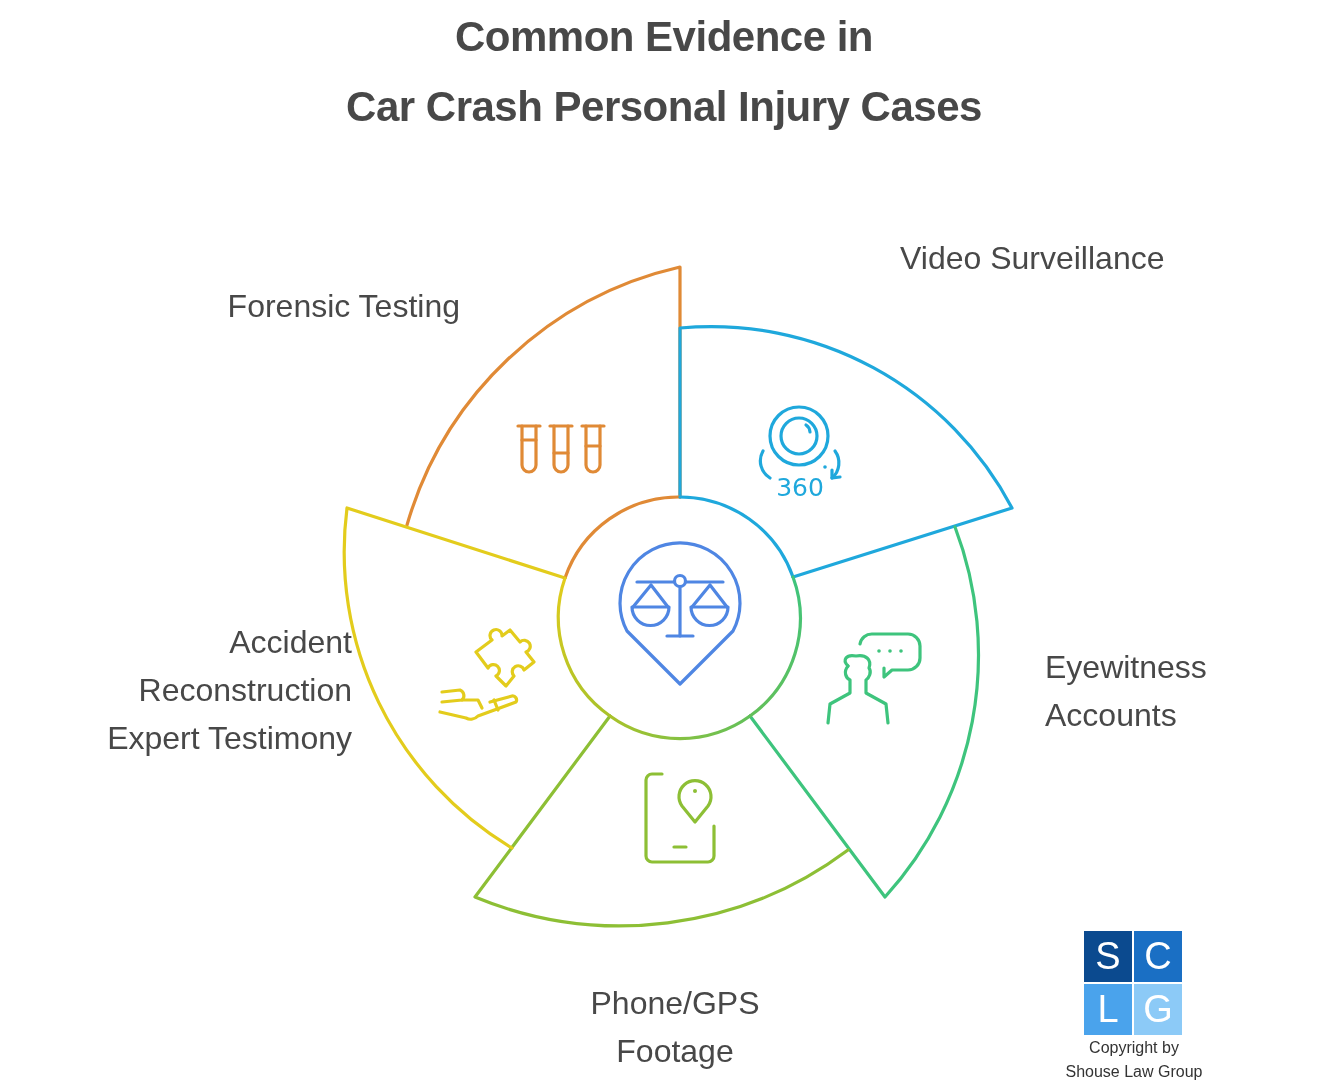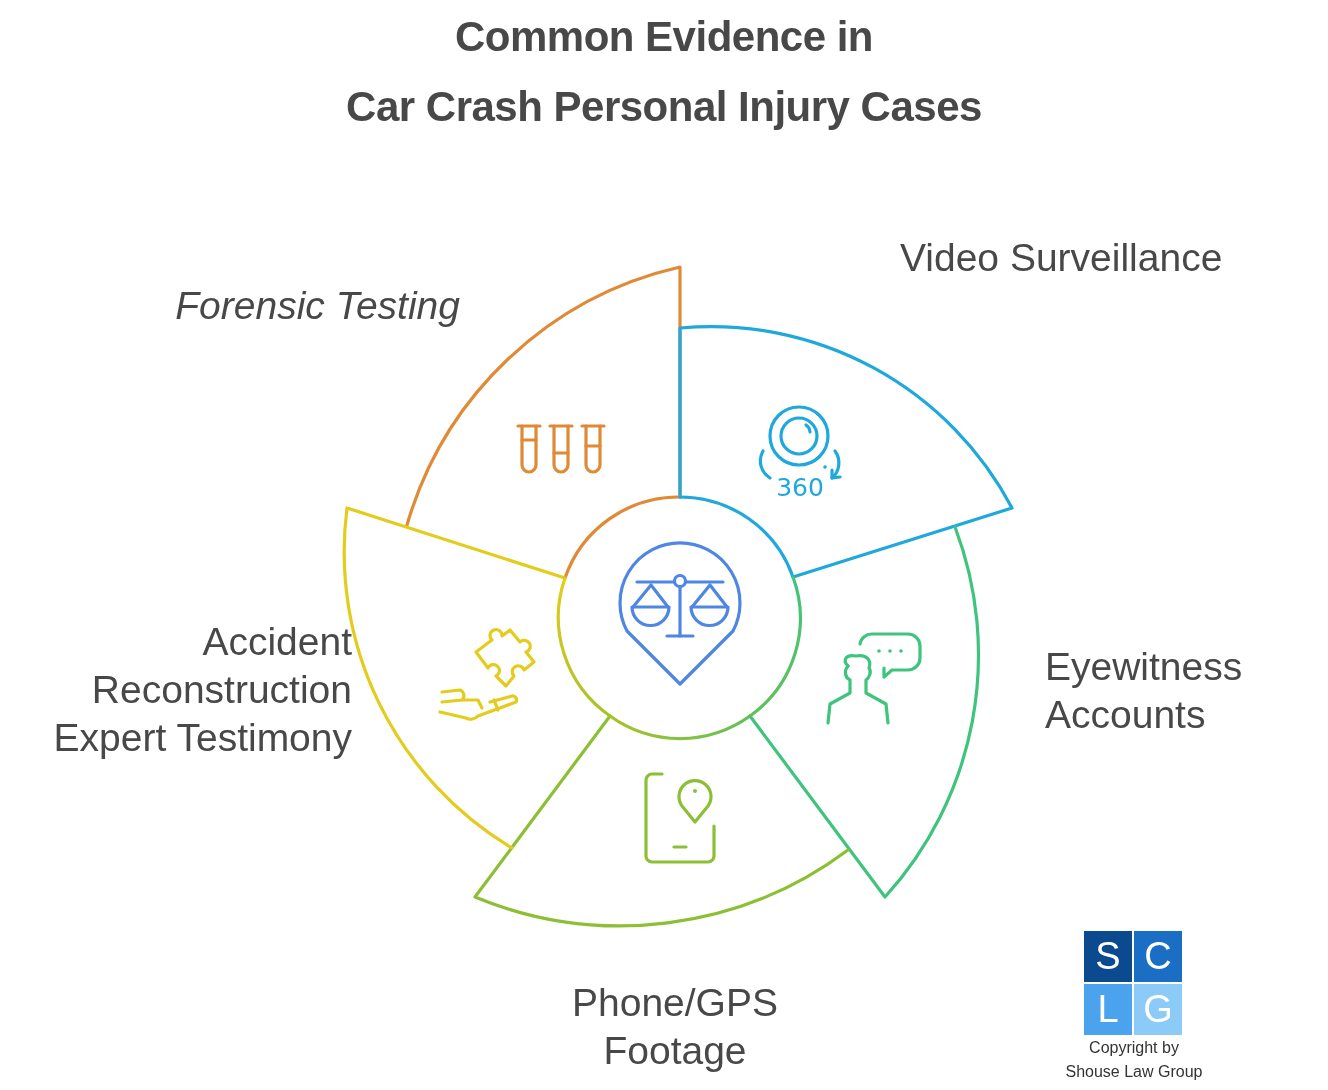--- a/index.html
+++ b/index.html
@@ -1,20 +1,20 @@
 <!DOCTYPE html>
 <html><head>
 <meta charset="utf-8">
 <style>
   html, body { margin:0; padding:0; background:#ffffff; }
   body { width:1328px; height:1090px; position:relative; overflow:hidden; font-family:"Liberation Sans", "DejaVu Sans", sans-serif; color:#484848; }
   .title { position:absolute; left:0; top:2px; width:1328px; text-align:center; font-weight:bold; font-size:42px; line-height:70px; color:#484848; letter-spacing:-0.5px; }
   .title div { white-space:nowrap; }
   svg.diagram { position:absolute; left:0; top:0; }
-  .label { position:absolute; font-size:39px; line-height:48px; color:#484848; white-space:nowrap; }
+  .label { position:absolute; font-size:32px; line-height:48px; color:#484848; white-space:nowrap; }
   .label div { white-space:nowrap; }
   .right { text-align:right; }
   .center { text-align:center; }
   .logo { position:absolute; left:1084px; top:931px; width:98px; height:104px; display:grid; grid-template-columns:1fr 1fr; grid-template-rows:1fr 1fr; gap:2px; background:#ffffff; }
   .logo span { display:flex; align-items:center; justify-content:center; color:#ffffff; font-size:38px; font-weight:normal; }
   .copyright { position:absolute; left:1034px; top:1036px; width:200px; text-align:center; font-size:16px; line-height:24px; color:#333333; }
 </style>
 </head>
 <body>
 
@@ -123,21 +123,21 @@
 
   <g fill="none" stroke="#e3cc1c" stroke-width="3.2" stroke-linecap="round" stroke-linejoin="round">
     <path d="M476,652 L492,640 A6,6 0 1 1 502,636 L510,630 L520,642 A6,6 0 1 1 526,652 L534,662 L524,670 A6,6 0 1 0 514,676 L506,686 L496,676 A6,6 0 1 0 488,668 Z"></path>
     <path d="M442,692 L460,690 A6,6 0 0 1 462,700 L442,702"></path>
     <path d="M440,712 L466,718 A10,10 0 0 0 478,716 L516,702 A4,4 0 0 0 512,696 L490,702"></path>
     <path d="M462,700 L478,700 L482,708"></path>
     <path d="M494,700 L498,710"></path>
   </g>
 </svg>
 
-<div class="label right" style="left:110px; top:282px; width:350px;font-style:italic;">
+<div class="label right" style="left:110px; top:282px; width:350px;">
   <div>Forensic Testing</div>
 </div>
 
 <div class="label" style="left:900px; top:234px;">
   <div>Video Surveillance</div>
 </div>
 
 <div class="label" style="left:1045px; top:643px;">
   <div>Eyewitness</div>
   <div>Accounts</div>

